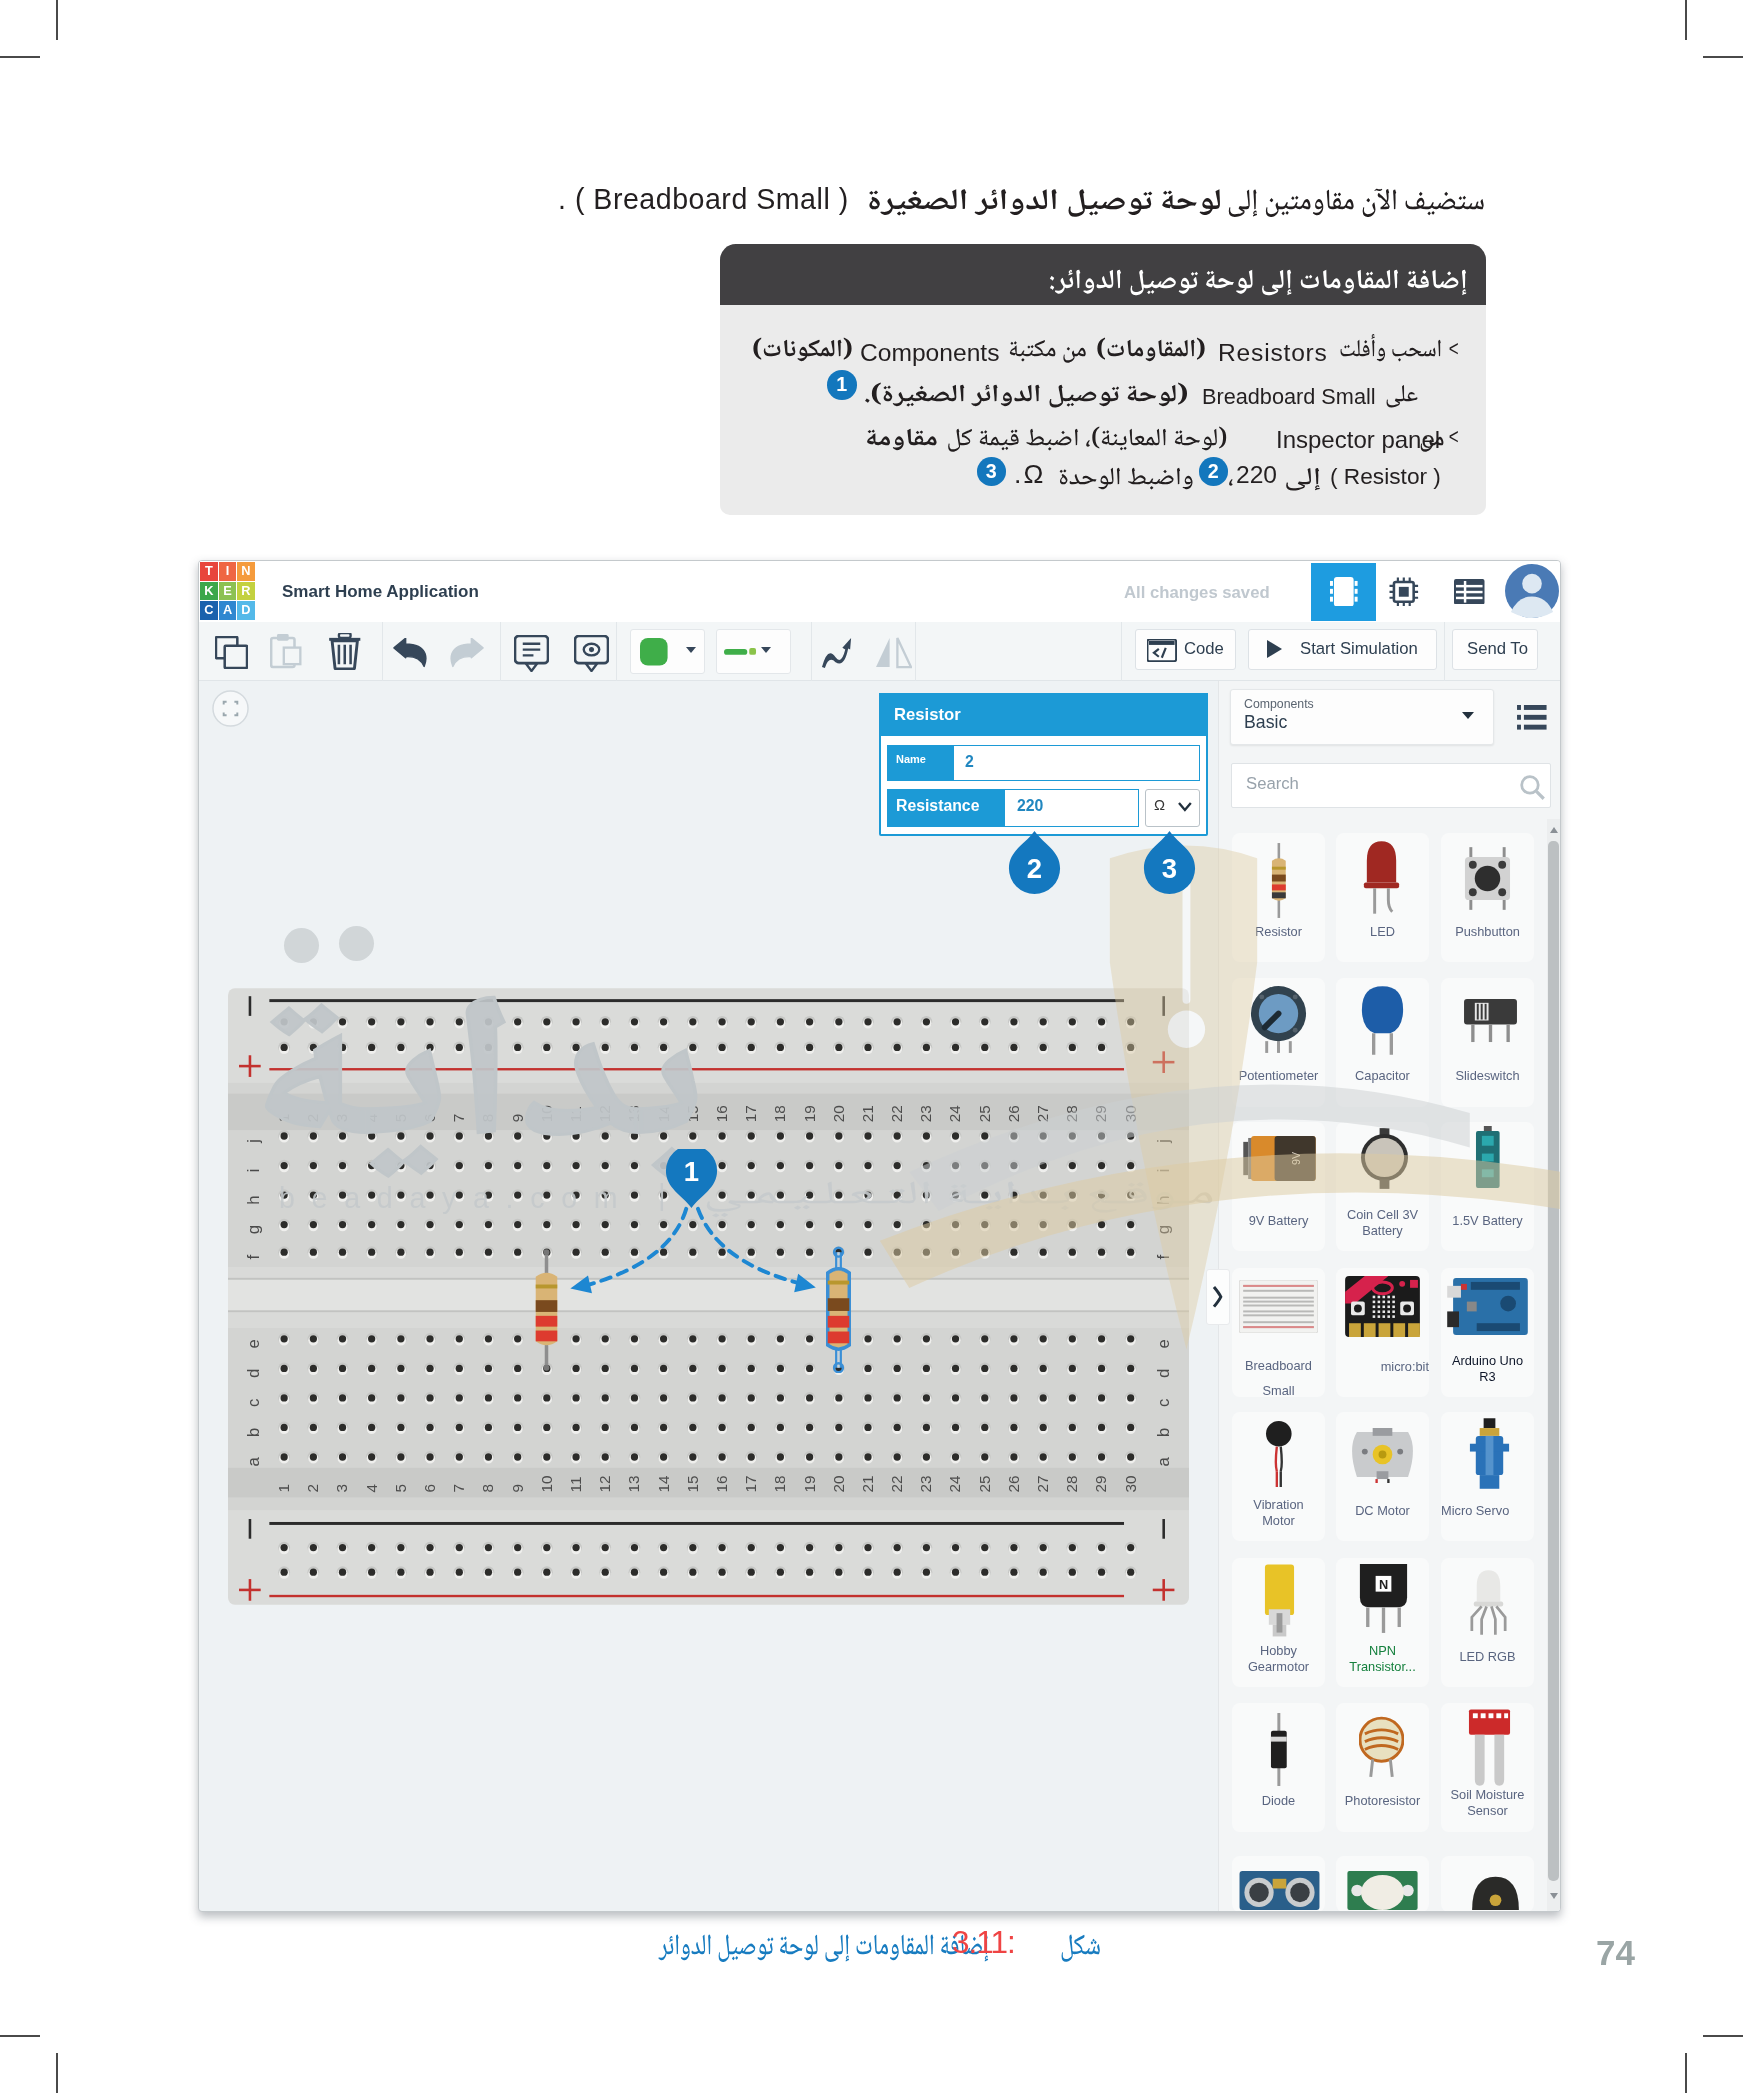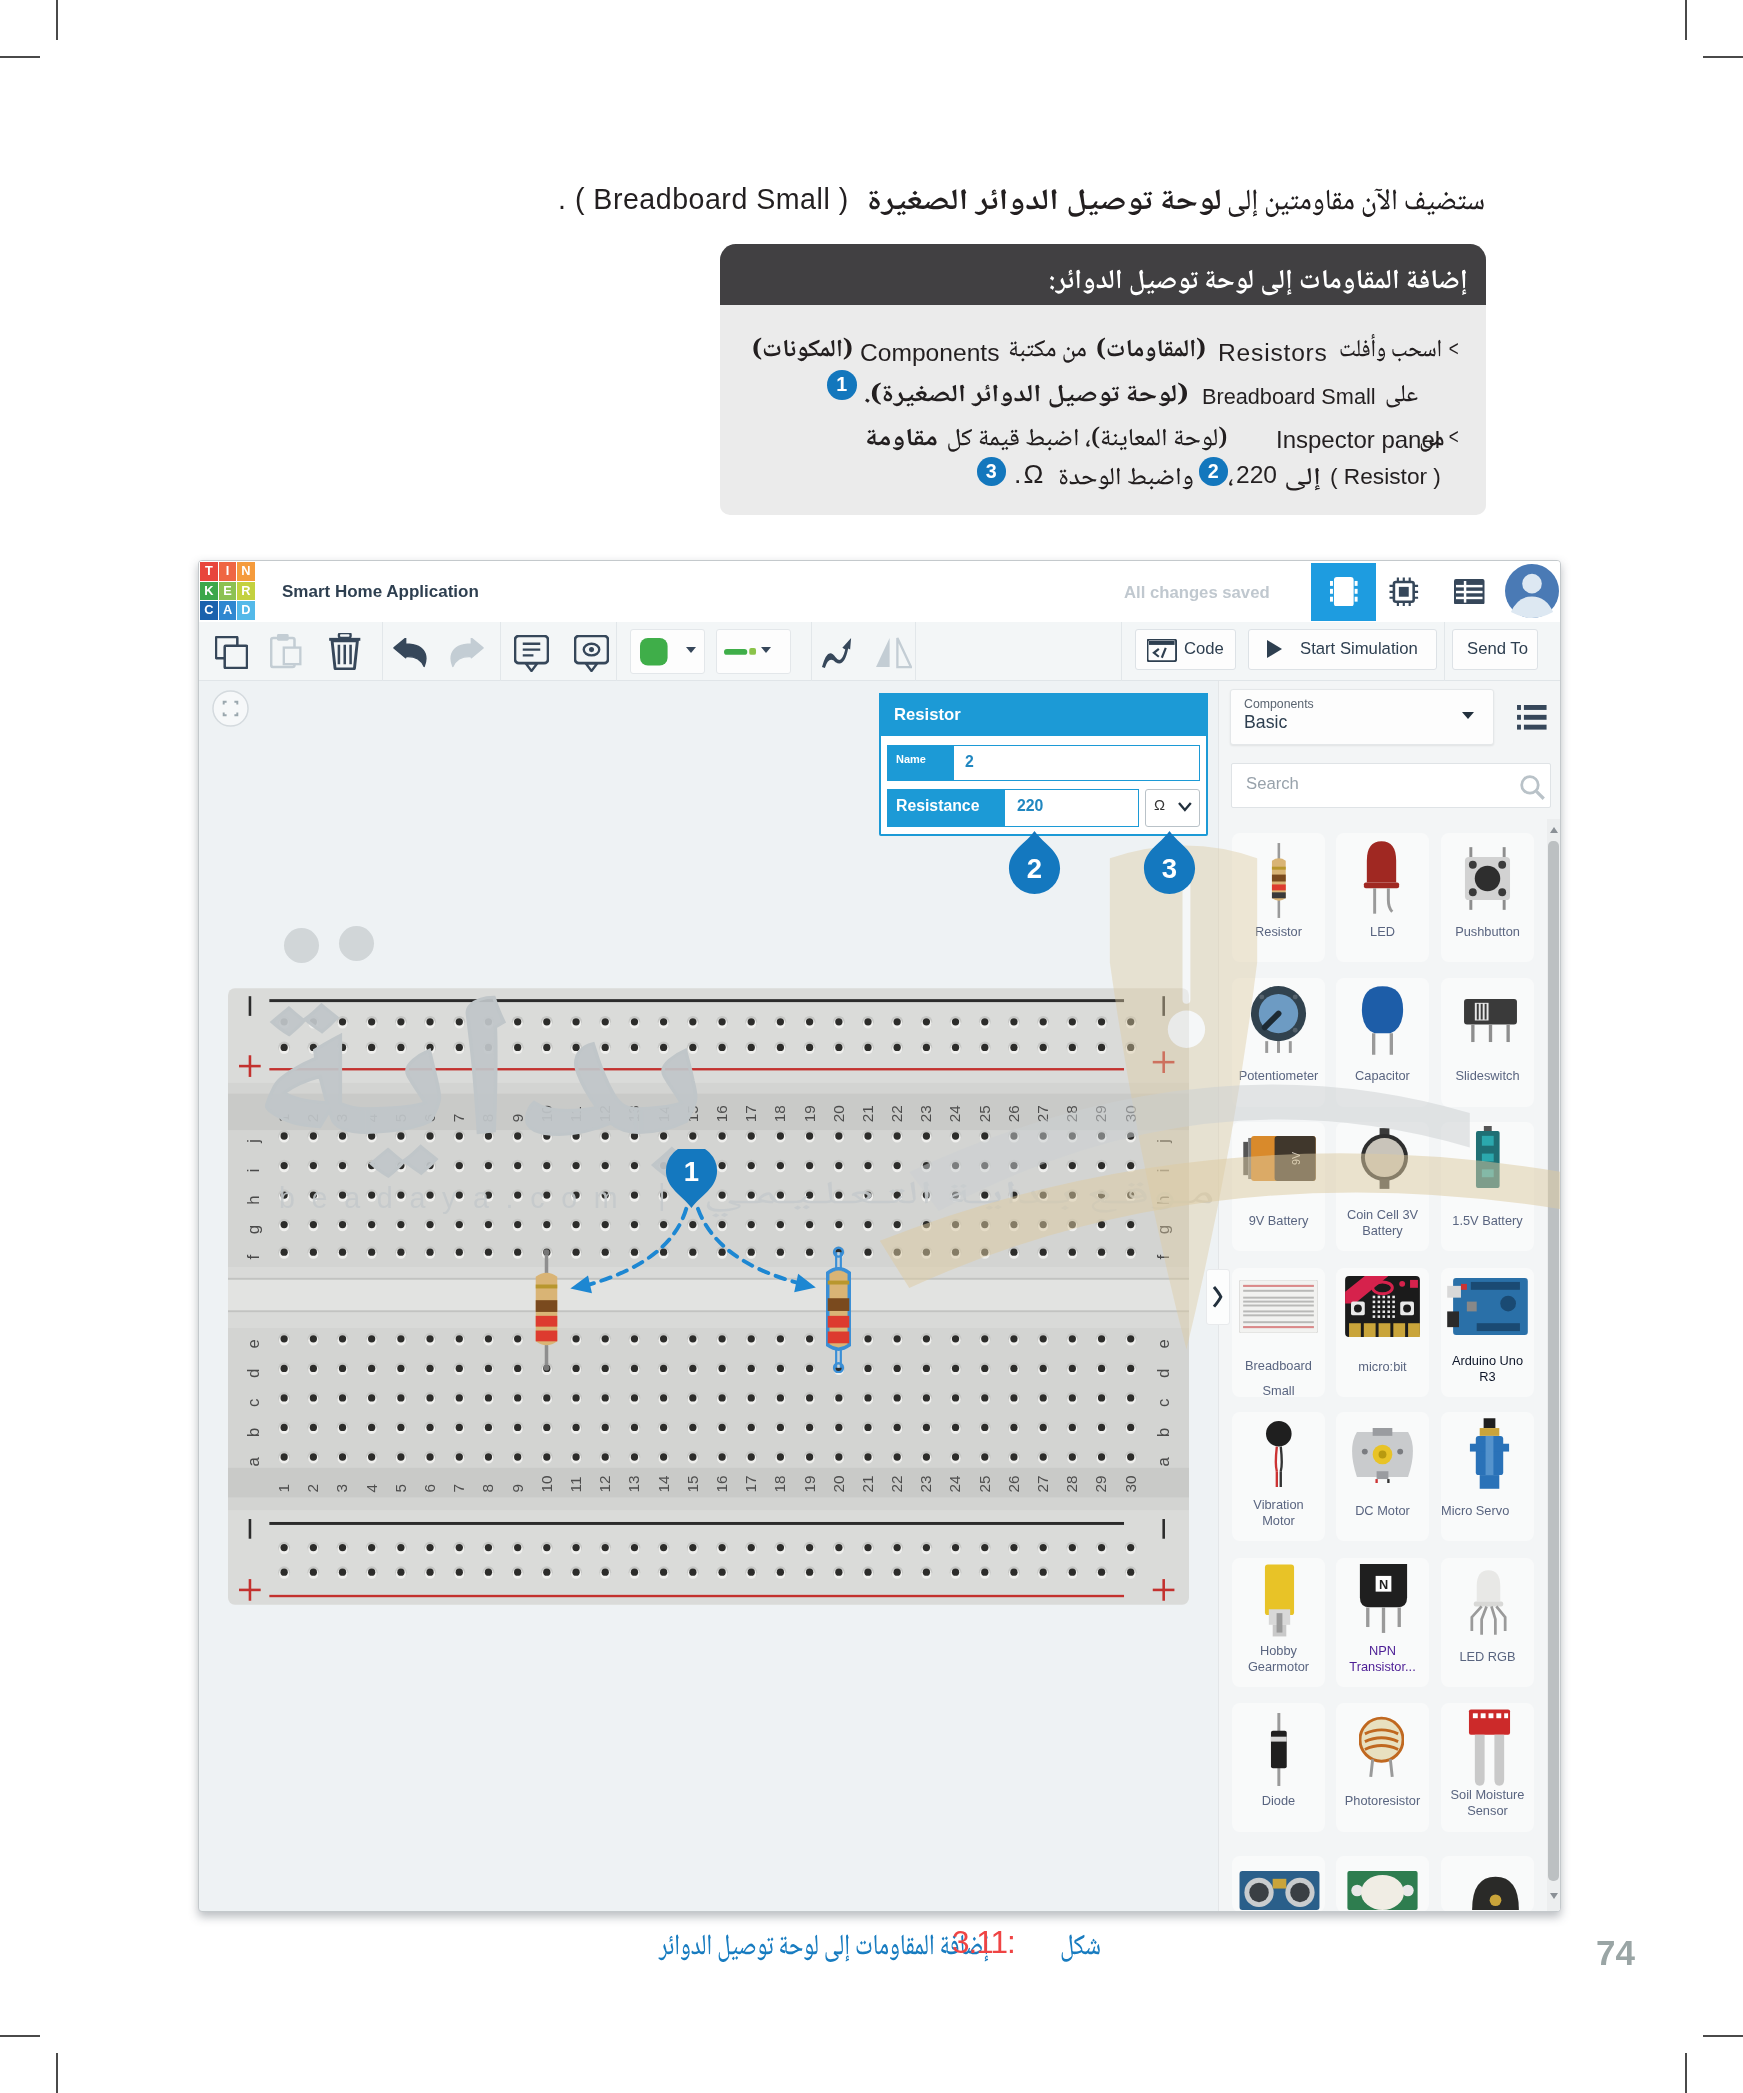--- a/index.html
+++ b/index.html
@@ -594,33 +594,33 @@
 <div class="abs" style="left:1242px;top:507px;width:93px;text-align:center;font-size:12.8px;color:#5a6580">Slideswitch</div>
 <div class="abs" style="left:1033px;top:561px;width:93px;height:129px;background:#f9fafa;border-radius:7.9px"></div>
 <div class="abs" style="left:1033px;top:652px;width:93px;text-align:center;font-size:12.8px;color:#5a6580">9V Battery</div>
 <div class="abs" style="left:1137px;top:561px;width:93px;height:129px;background:#f9fafa;border-radius:7.9px"></div>
 <div class="abs" style="left:1137px;top:646px;width:93px;text-align:center;font-size:12.8px;color:#5a6580;line-height:15.8px">Coin Cell 3V<br>Battery</div>
 <div class="abs" style="left:1242px;top:561px;width:93px;height:129px;background:#f9fafa;border-radius:7.9px"></div>
 <div class="abs" style="left:1242px;top:652px;width:93px;text-align:center;font-size:12.8px;color:#5a6580">1.5V Battery</div>
 <div class="abs" style="left:1033px;top:707px;width:93px;height:129px;background:#f9fafa;border-radius:7.9px"></div>
 <div class="abs" style="left:1033px;top:792px;width:93px;text-align:center;font-size:12.8px;color:#5a6580;line-height:25px">Breadboard<br>Small</div>
 <div class="abs" style="left:1137px;top:707px;width:93px;height:129px;background:#f9fafa;border-radius:7.9px"></div>
-<div class="abs" style="left:1137px;top:798px;width:93px;text-align:center;font-size:12.8px;color:#5a6580">micro:bit</div>
+<div class="abs" style="left:1137px;top:798px;width:93px;text-align:right;font-size:12.8px;color:#5a6580">micro:bit</div>
 <div class="abs" style="left:1242px;top:707px;width:93px;height:129px;background:#f9fafa;border-radius:7.9px"></div>
 <div class="abs" style="left:1242px;top:792px;width:93px;text-align:center;font-size:12.8px;color:#0f172a;line-height:15.8px">Arduino Uno<br>R3</div>
 <div class="abs" style="left:1033px;top:851px;width:93px;height:129px;background:#f9fafa;border-radius:7.9px"></div>
 <div class="abs" style="left:1033px;top:936px;width:93px;text-align:center;font-size:12.8px;color:#5a6580;line-height:15.8px">Vibration<br>Motor</div>
 <div class="abs" style="left:1137px;top:851px;width:93px;height:129px;background:#f9fafa;border-radius:7.9px"></div>
 <div class="abs" style="left:1137px;top:942px;width:93px;text-align:center;font-size:12.8px;color:#5a6580">DC Motor</div>
 <div class="abs" style="left:1242px;top:851px;width:93px;height:129px;background:#f9fafa;border-radius:7.9px"></div>
 <div class="abs" style="left:1242px;top:942px;width:93px;text-align:left;font-size:12.8px;color:#5a6580">Micro Servo</div>
 <div class="abs" style="left:1033px;top:997px;width:93px;height:129px;background:#f9fafa;border-radius:7.9px"></div>
 <div class="abs" style="left:1033px;top:1082px;width:93px;text-align:center;font-size:12.8px;color:#5a6580;line-height:15.8px">Hobby<br>Gearmotor</div>
 <div class="abs" style="left:1137px;top:997px;width:93px;height:129px;background:#f9fafa;border-radius:7.9px"></div>
-<div class="abs" style="left:1137px;top:1082px;width:93px;text-align:center;font-size:12.8px;color:#4c1d95;line-height:15.8px">NPN<br>Transistor...</div>
+<div class="abs" style="left:1137px;top:1082px;width:93px;text-align:center;font-size:12.8px;color:#15803d;line-height:15.8px">NPN<br>Transistor...</div>
 <div class="abs" style="left:1242px;top:997px;width:93px;height:129px;background:#f9fafa;border-radius:7.9px"></div>
 <div class="abs" style="left:1242px;top:1088px;width:93px;text-align:center;font-size:12.8px;color:#5a6580">LED RGB</div>
 <div class="abs" style="left:1033px;top:1142px;width:93px;height:129px;background:#f9fafa;border-radius:7.9px"></div>
 <div class="abs" style="left:1033px;top:1232px;width:93px;text-align:center;font-size:12.8px;color:#5a6580">Diode</div>
 <div class="abs" style="left:1137px;top:1142px;width:93px;height:129px;background:#f9fafa;border-radius:7.9px"></div>
 <div class="abs" style="left:1137px;top:1232px;width:93px;text-align:center;font-size:12.8px;color:#5a6580">Photoresistor</div>
 <div class="abs" style="left:1242px;top:1142px;width:93px;height:129px;background:#f9fafa;border-radius:7.9px"></div>
 <div class="abs" style="left:1242px;top:1226px;width:93px;text-align:center;font-size:12.8px;color:#5a6580;line-height:15.8px">Soil Moisture<br>Sensor</div>
 <div class="abs" style="left:1033px;top:1295px;width:93px;height:56px;background:#f9fafa;border-radius:7.9px"></div>
 <div class="abs" style="left:1137px;top:1295px;width:93px;height:56px;background:#f9fafa;border-radius:7.9px"></div>

